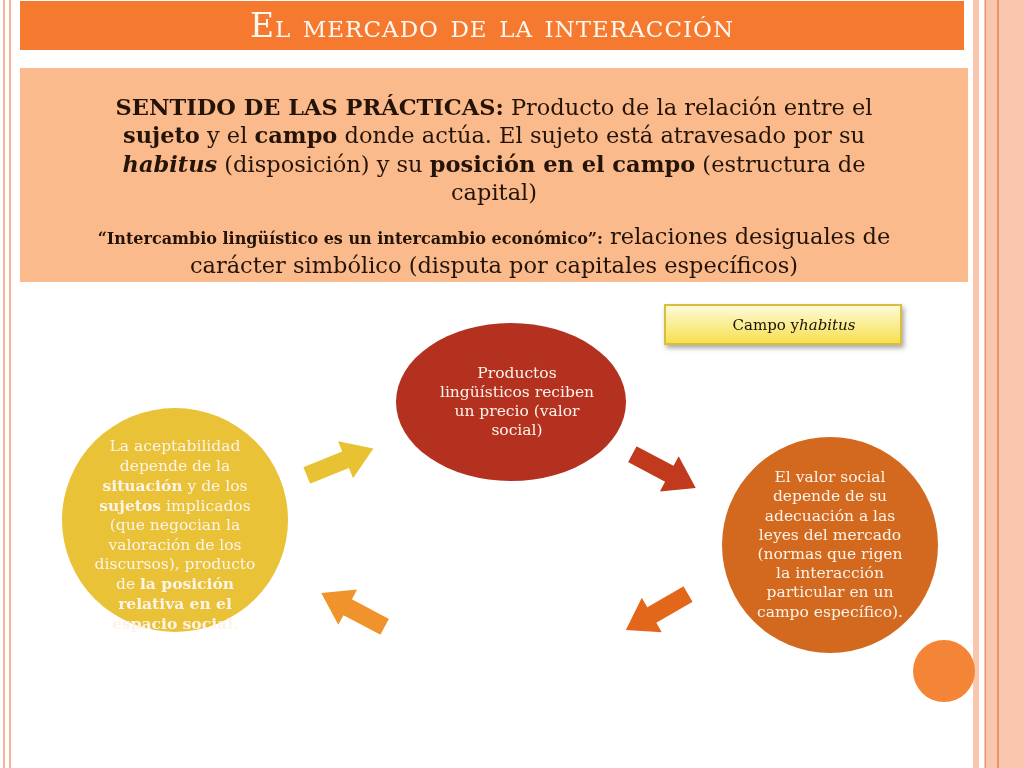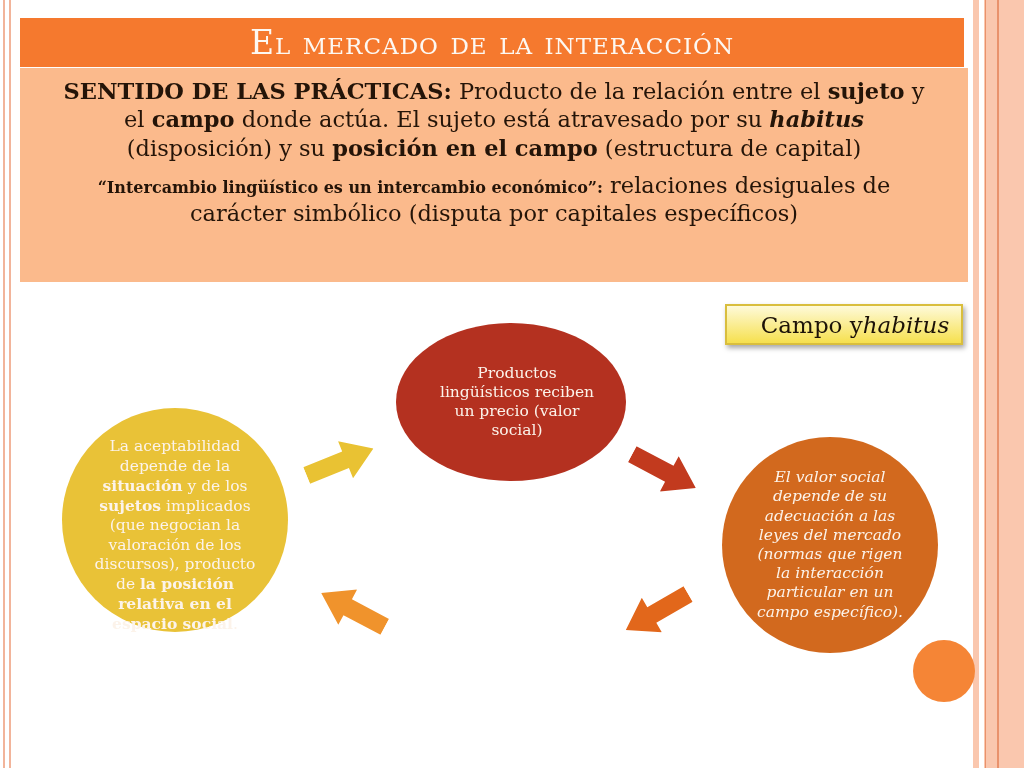--- a/index.html
+++ b/index.html
@@ -10,60 +10,60 @@
   
   .vline{position:absolute;top:0;height:768px;}
   .l1{left:3px;width:2px;background:var(--stripe-line-light);}
   .l2{left:9px;width:2px;background:var(--stripe-line-light);}
   .r1{left:973px;width:6px;background:var(--stripe-pink);}
   .r2{left:984px;width:40px;background:var(--stripe-pink);}
   .r3{left:985px;width:1px;background:var(--stripe-line);}
   .r4{left:997px;width:2px;background:var(--stripe-line);}
   
   .titlebar{
-    position:absolute;left:20px;top:18px;width:944px;height:49px;
+    position:absolute;left:20px;top:1px;width:944px;height:49px;
     background:var(--title-bar-bg);display:flex;align-items:center;justify-content:center;
   }
   .titlebar .t{
     color:#fdf8f2;font-variant:small-caps;font-size:33px;letter-spacing:1px;line-height:1;
   }
   
   .intro{
     position:absolute;left:20px;top:68px;width:948px;height:214px;
     background:var(--intro-bg);color:var(--text-dark);
     text-align:center;box-sizing:border-box;padding:9px 42px 0 42px;
   }
-  .intro p{margin:0;font-size:22.5px;line-height:1.26;}
+  .intro p{margin:16px;font-size:22.5px;line-height:1.26;}
   .intro p.p2{margin-top:9px;}
   .intro .b{font-weight:bold;}
   .intro .bi{font-weight:bold;font-style:italic;}
   .intro .big{font-size:16px;}
   
   .labelbox{
-    position:absolute;left:725px;top:304px;width:238px;height:41px;box-sizing:border-box;
+    position:absolute;left:664px;top:304px;width:238px;height:41px;box-sizing:border-box;
     background:linear-gradient(to bottom,var(--label-bg-top),var(--label-bg-bottom));
     border:2px solid var(--label-border);
     box-shadow:2px 3px 5px rgba(0,0,0,0.35);
     display:flex;align-items:center;justify-content:center;
-    font-size:23px;color:#1c1208;padding-left:22px;
+    font-size:15px;color:#1c1208;padding-left:22px;
   }
   .labelbox .it{font-style:italic;}
   
   .node{
     position:absolute;border-radius:50%;display:flex;align-items:center;justify-content:center;
     text-align:center;color:#fcf3ea;
   }
   .node .txt{font-size:15.5px;line-height:1.24;}
   .node .b{font-weight:bold;}
   .n-top{left:396px;top:323px;width:230px;height:158px;background:var(--circle-top);}
   .n-top .txt{width:160px;margin-left:12px;}
   .n-left{left:62px;top:408px;width:226px;height:224px;background:var(--circle-left);}
   .n-left .txt{width:178px;margin-top:32px;}
   .n-right{left:722px;top:437px;width:216px;height:216px;background:var(--circle-right);}
-  .n-right .txt{width:162px;font-style:italic;}
+  .n-right .txt{width:162px;}
   .n-bottom{left:406px;top:612px;width:212px;height:138px;background:var(--circle-bottom);}
   .n-bottom .txt{width:150px;}
   .dot{
     position:absolute;left:913px;top:640px;width:62px;height:62px;border-radius:50%;
     background:var(--dot);
   }
   
   .arrow{position:absolute;width:72px;height:40px;}
   .arrow svg{display:block;width:100%;height:100%;}
   .a1{left:304px;top:442px;transform:rotate(-22deg);color:var(--arrow-yellow);}

